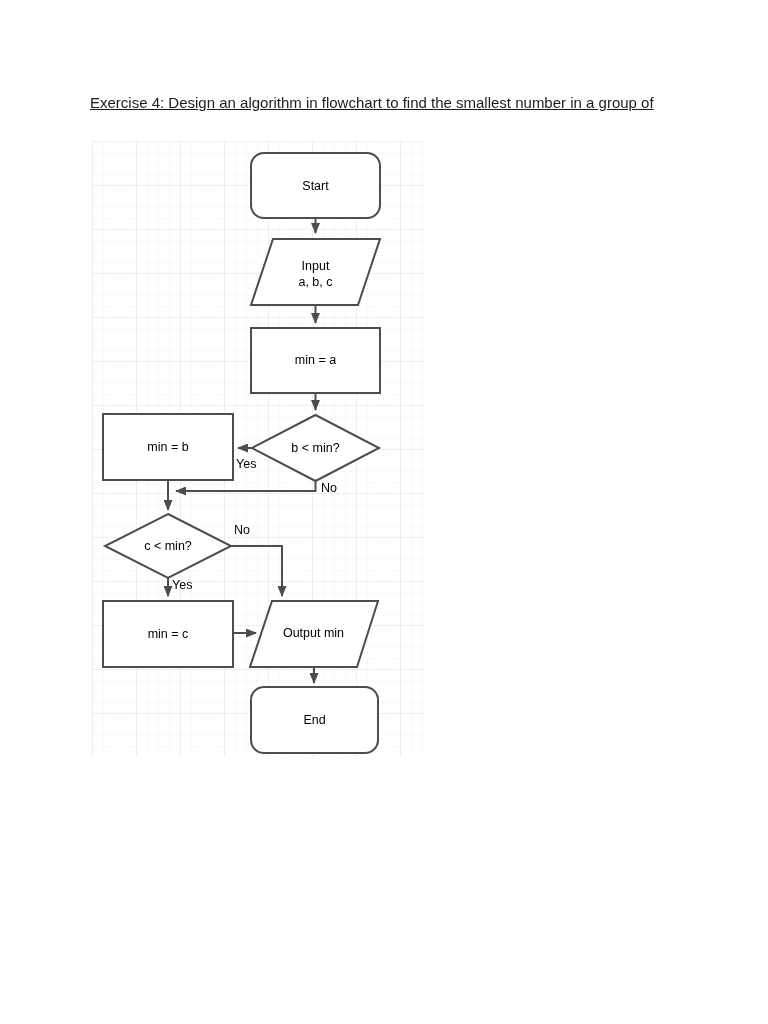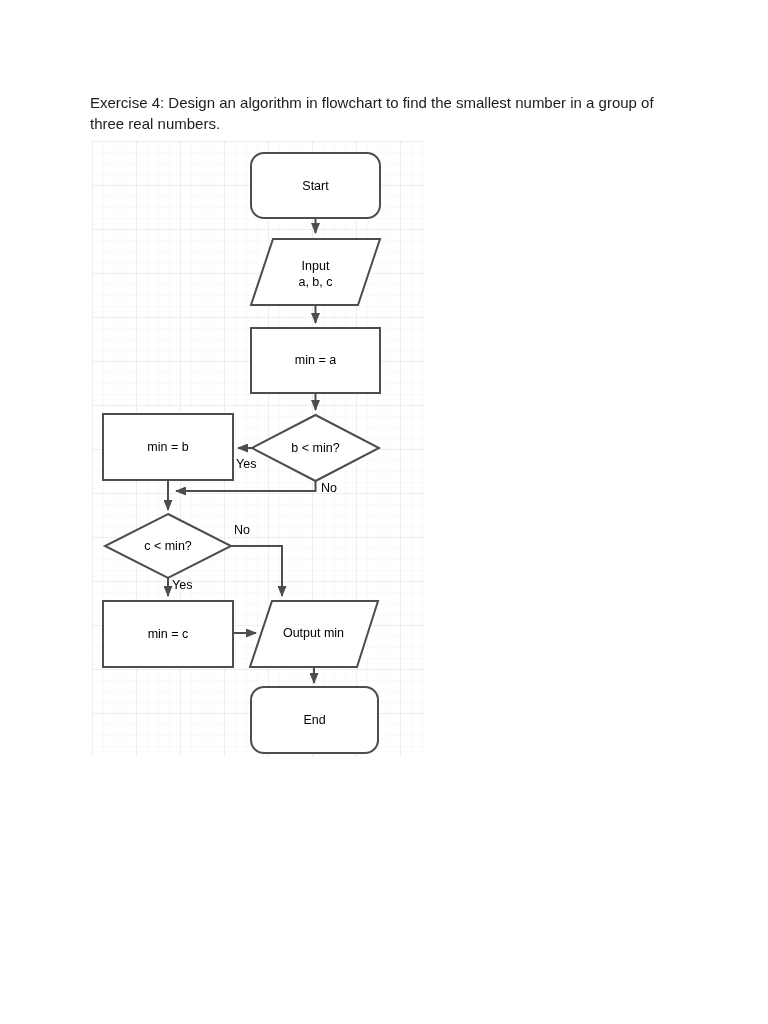--- a/index.html
+++ b/index.html
@@ -19,21 +19,21 @@
   }
   .title {
     position: absolute;
     left: 90px;
     top: 92px;
     width: 620px;
     font-size: 15px;
     line-height: 21px;
     color: #1c1c1c;
   }
-  .title span { display: block; }
+  .title span { display: block; text-decoration: underline; }
 
   svg.flowchart {
     position: absolute;
     left: 0;
     top: 0;
   }
   .grid-minor-line { stroke: var(--grid-minor, #f4f4f4); stroke-width: 1; fill: none; }
   .grid-major-line { stroke: var(--grid-major, #e4e4e4); stroke-width: 1; fill: none; }
   .node {
     fill: var(--shape-fill, #ffffff);
@@ -54,21 +54,20 @@
   .node-label { text-anchor: middle; }
   .edge-label { text-anchor: start; }
 </style>
 </head>
 <body>
 
 <div class="page">
 
   <div class="title">
     <span>Exercise 4: Design an algorithm in flowchart to find the smallest number in a group of</span>
-    <span>three real numbers.</span>
   </div>
 
   <svg class="flowchart" width="768" height="1024" viewBox="0 0 768 1024">
 
     <defs>
       <pattern id="gridMinor" width="11" height="11" patternUnits="userSpaceOnUse" x="92" y="141">
         <path class="grid-minor-line" d="M 11 0 L 0 0 0 11"></path>
       </pattern>
       <pattern id="gridMajor" width="44" height="44" patternUnits="userSpaceOnUse" x="92" y="141">
         <path class="grid-major-line" d="M 44 0 L 0 0 0 44"></path>

